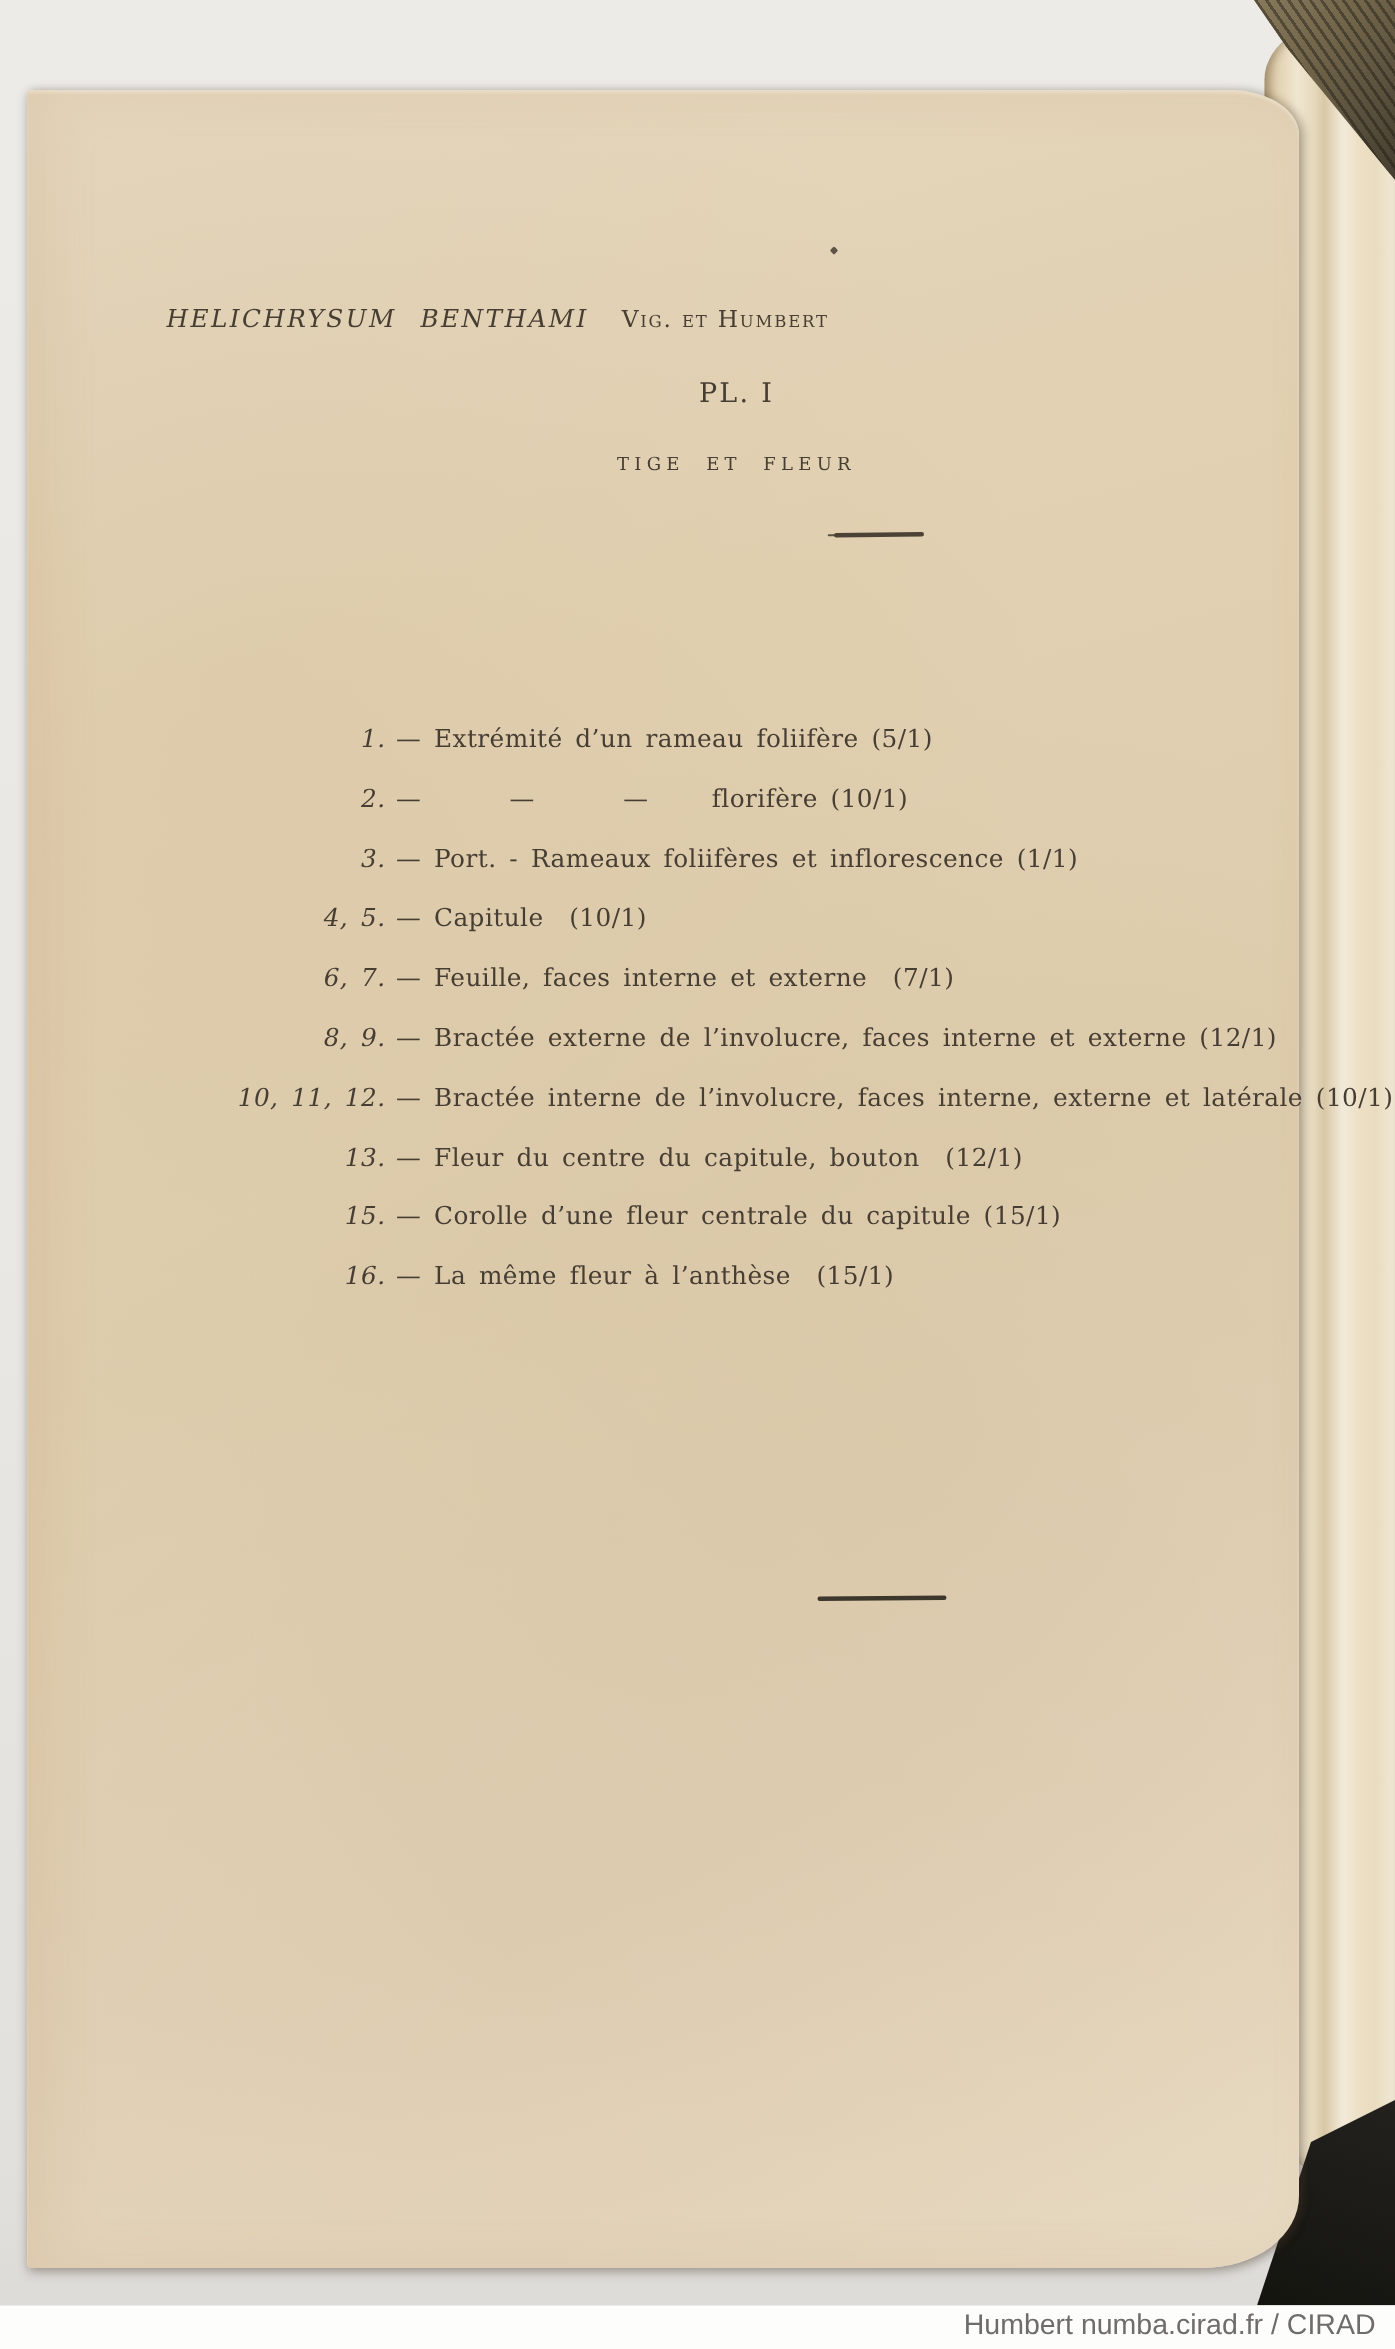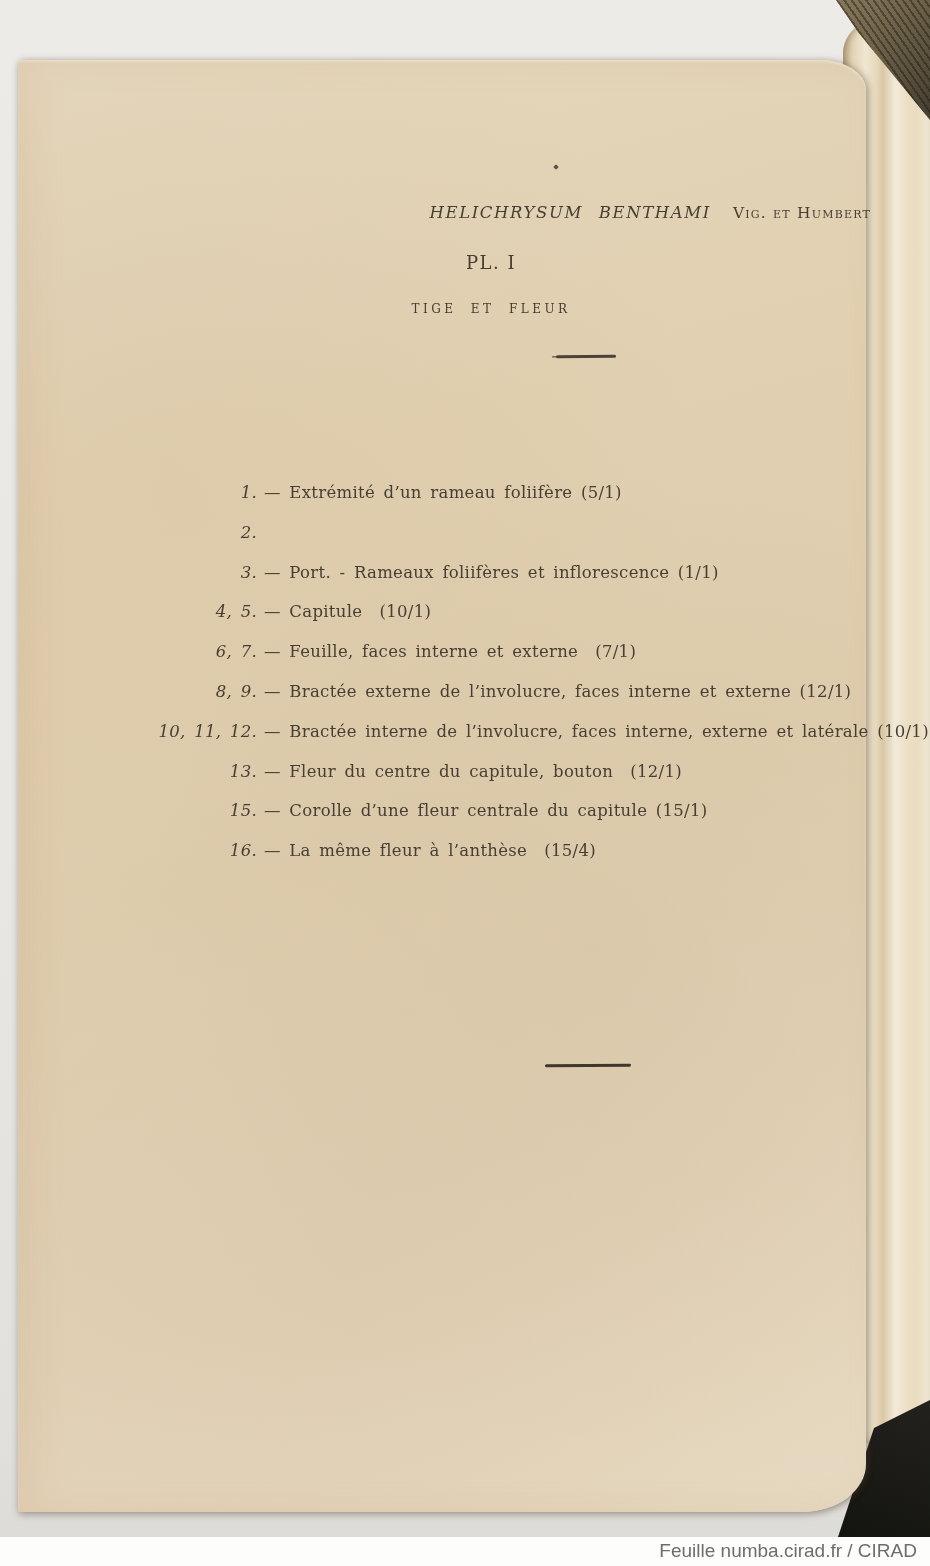--- a/index.html
+++ b/index.html
@@ -79,21 +79,21 @@
 
   .content {
     position: absolute;
     left: 93px; top: 0;
     width: 760px; height: 100%;
   }
 
   .title-line {
     position: absolute;
     top: 143px; left: 0; width: 100%;
-    text-align: right;
+    text-align: left;
     white-space: nowrap;
   }
   .species {
     font-style: italic;
     font-size: 16.5px;
     letter-spacing: 1.6px;
     word-spacing: 9px;
   }
   .authority {
     font-variant: small-caps;
@@ -198,20 +198,21 @@
 
       <div class="rule rule-top"></div>
 
       <ol class="figure-list">
         <li class="fig-row">
           <span class="fig-num">1.</span>
           <span class="fig-desc">— Extrémité d’un rameau foliifère (5/1)</span>
         </li>
         <li class="fig-row">
           <span class="fig-num">2.</span>
+          <span class="fig-desc">—    —    —   florifère (10/1)</span>
         </li>
         <li class="fig-row">
           <span class="fig-num">3.</span>
           <span class="fig-desc">— Port. - Rameaux foliifères et inflorescence (1/1)</span>
         </li>
         <li class="fig-row">
           <span class="fig-num">4, 5.</span>
           <span class="fig-desc">— Capitule  (10/1)</span>
         </li>
         <li class="fig-row">
@@ -229,26 +230,26 @@
         <li class="fig-row">
           <span class="fig-num">13.</span>
           <span class="fig-desc">— Fleur du centre du capitule, bouton  (12/1)</span>
         </li>
         <li class="fig-row">
           <span class="fig-num">15.</span>
           <span class="fig-desc">— Corolle d’une fleur centrale du capitule (15/1)</span>
         </li>
         <li class="fig-row">
           <span class="fig-num">16.</span>
-          <span class="fig-desc">— La même fleur à l’anthèse  (15/4)</span>
+          <span class="fig-desc">— La même fleur à l’anthèse  (15/1)</span>
         </li>
       </ol>
 
       <div class="rule rule-bottom"></div>
 
     </div>
   </div>
 
   <div class="footer-bar">
-    <span>Feuille numba.cirad.fr / CIRAD</span>
+    <span>Humbert numba.cirad.fr / CIRAD</span>
   </div>
 
 </div>
 
 </body></html>

